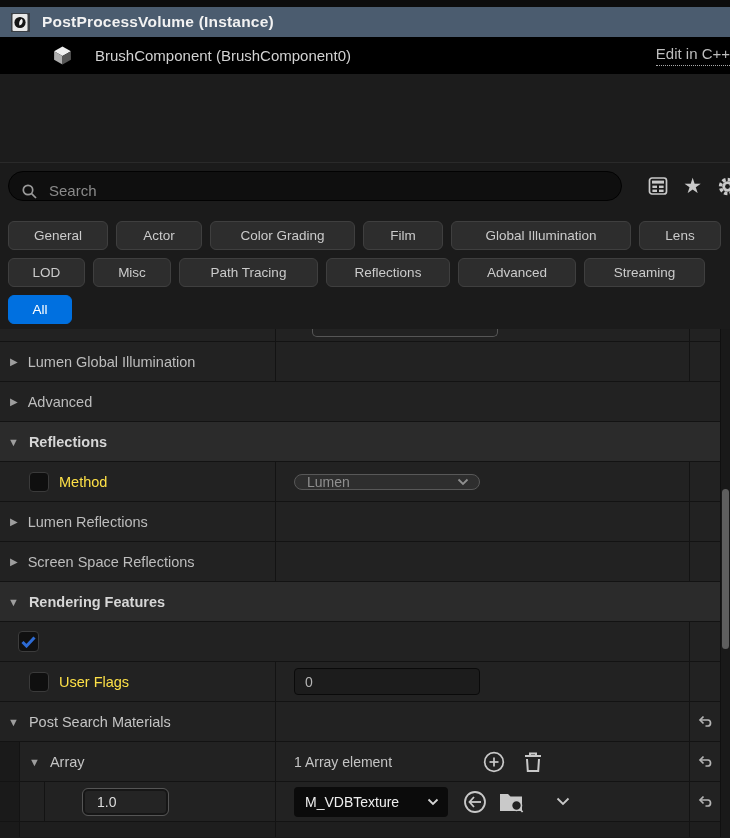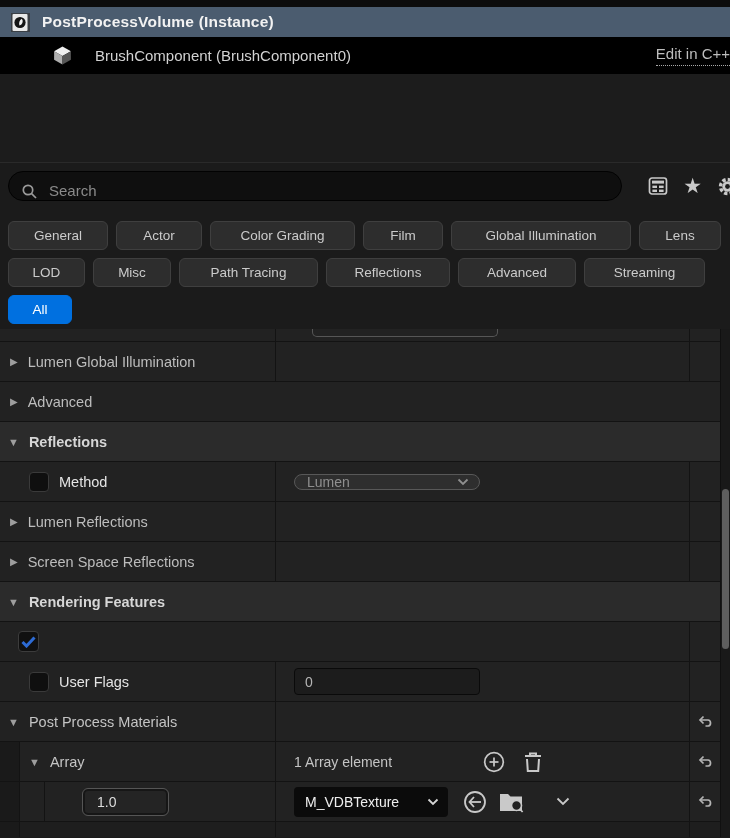--- a/index.html
+++ b/index.html
@@ -38,21 +38,21 @@
   .namecol{width:276px;box-sizing:border-box;border-right:1px solid #131313;display:flex;align-items:center;}
   .valcol{flex:1;box-sizing:border-box;border-right:1px solid #131313;display:flex;align-items:center;padding-left:18px;}
   .revertcol{width:30px;display:flex;align-items:center;justify-content:center;}
   .fullcol{flex:1;display:flex;align-items:center;}
   .pheader{height:40px;box-sizing:border-box;border-bottom:1px solid #131313;background:#2b2b2b;
            display:flex;align-items:center;padding-left:8px;gap:10px;}
   .tri{color:#9e9e9e;font-size:10px;flex:0 0 auto;cursor:pointer;}
   .tri.exp{font-size:11px;}
   .hl{color:#d6d6d6;font-weight:bold;font-size:14.5px;}
   .rlabel{color:#bdbdbd;font-size:14.5px;}
-  .dimlabel{color:#e5e5e5;font-size:14.5px;}
+  .dimlabel{color:#fde047;font-size:14.5px;}
   .plabel{color:#c4c4c4;font-size:14.5px;}
   .pad10{padding-left:10px;}
   .gap10{margin-left:10px;}
   .ecbox{width:20px;height:20px;box-sizing:border-box;background:#0f0f0f;border:1px solid #3a3a3a;border-radius:4px;
          margin-left:29px;margin-right:10px;cursor:pointer;flex:0 0 auto;}
   .dropdown{width:186px;height:16px;box-sizing:border-box;background:#2e2e2e;border:1px solid #585858;border-radius:10px;
             display:flex;align-items:center;padding:0 10px 0 12px;color:#8f8f8f;font-size:14px;cursor:pointer;}
   .vcheck{width:21px;height:21px;box-sizing:border-box;background:#101010;border:1px solid #3c3c3c;border-radius:4px;
           display:flex;align-items:center;justify-content:center;cursor:pointer;}
   .txtin{width:186px;height:27px;box-sizing:border-box;background:#1c1c1c;border:1px solid #0a0a0a;border-radius:4px;
@@ -241,21 +241,21 @@
       </div>
       <div class="valcol">
         <input class="txtin" type="text" value="0" style="">
       </div>
       <div class="revertcol"></div>
     </div>
 
     <div class="prow">
       <div class="namecol">
         <span class="tri exp" style="padding-left:8px">▼</span>
-        <span class="plabel gap10">Post Process Materials</span>
+        <span class="plabel gap10">Post Search Materials</span>
       </div>
       <div class="valcol"></div>
       <div class="revertcol">
         <svg width="17" height="16" viewBox="0 0 17 16">
           <path d="M6.5 2.5 L3 6 L6.5 9.5" fill="none" stroke="#b4b4b4" stroke-width="1.7"></path>
           <path d="M3 6 H11 C14 6 14.6 11.3 11.3 12 H8.5" fill="none" stroke="#b4b4b4" stroke-width="1.7"></path>
         </svg>
       </div>
     </div>
 

